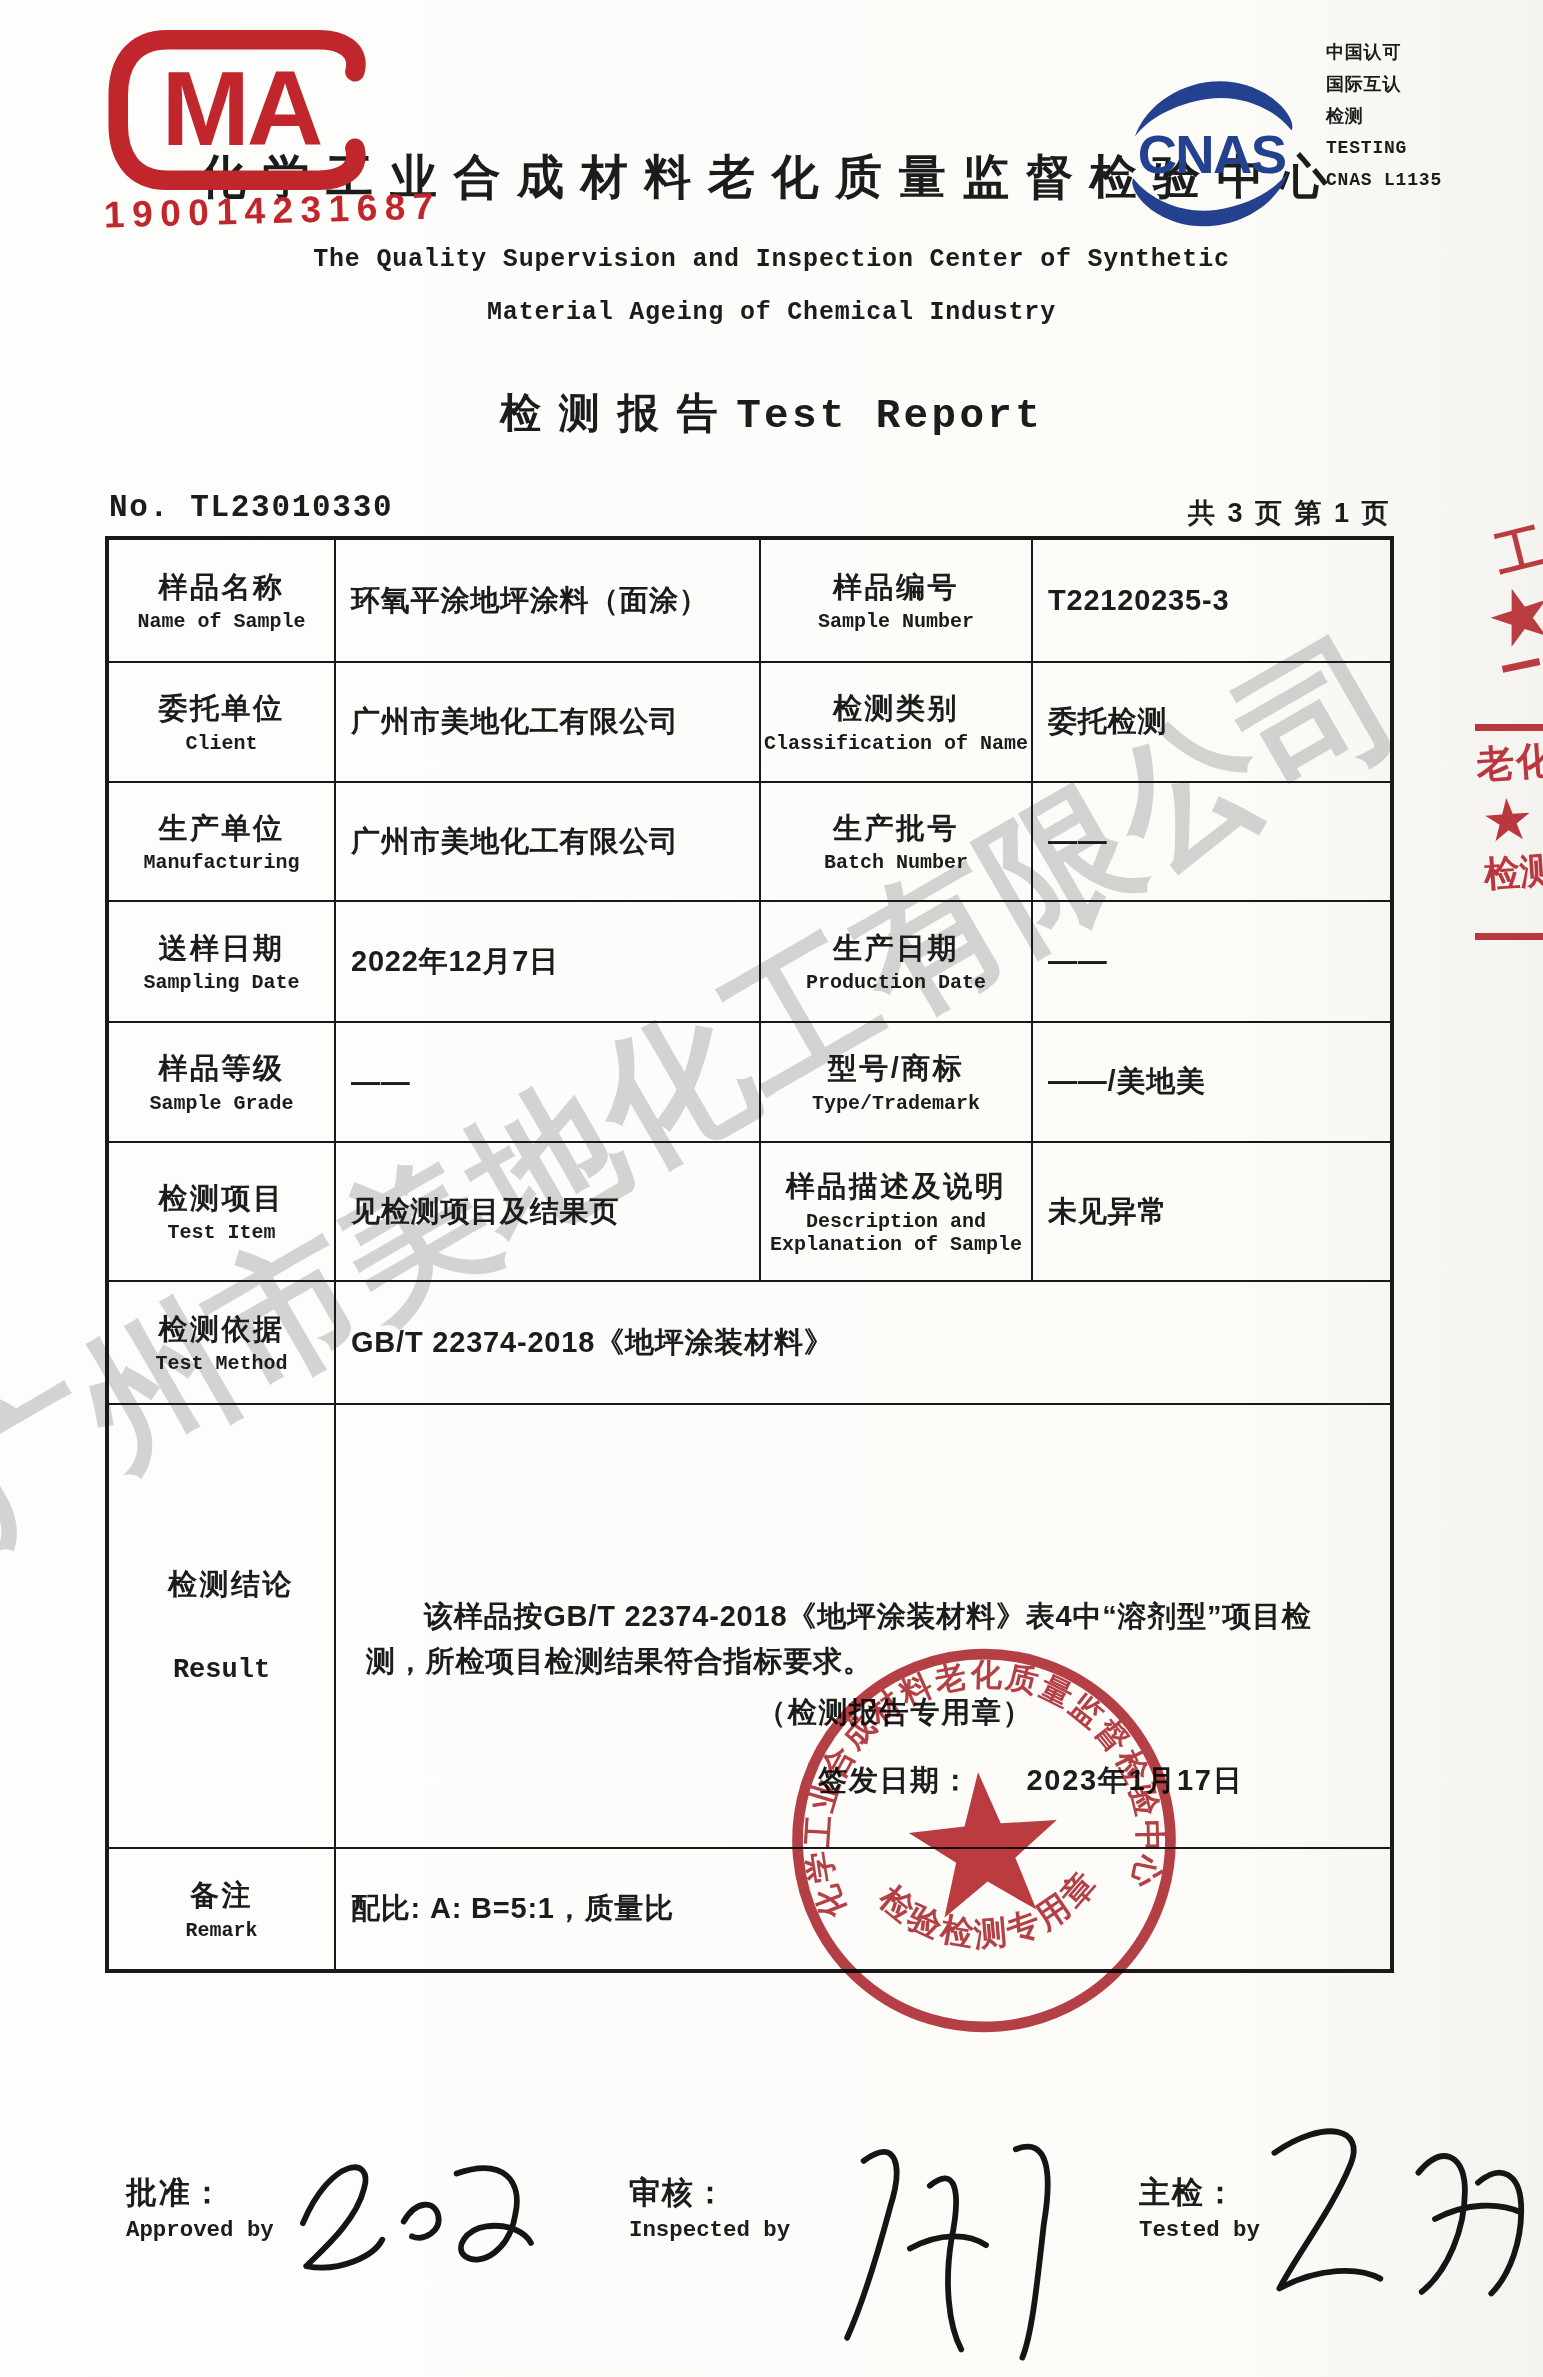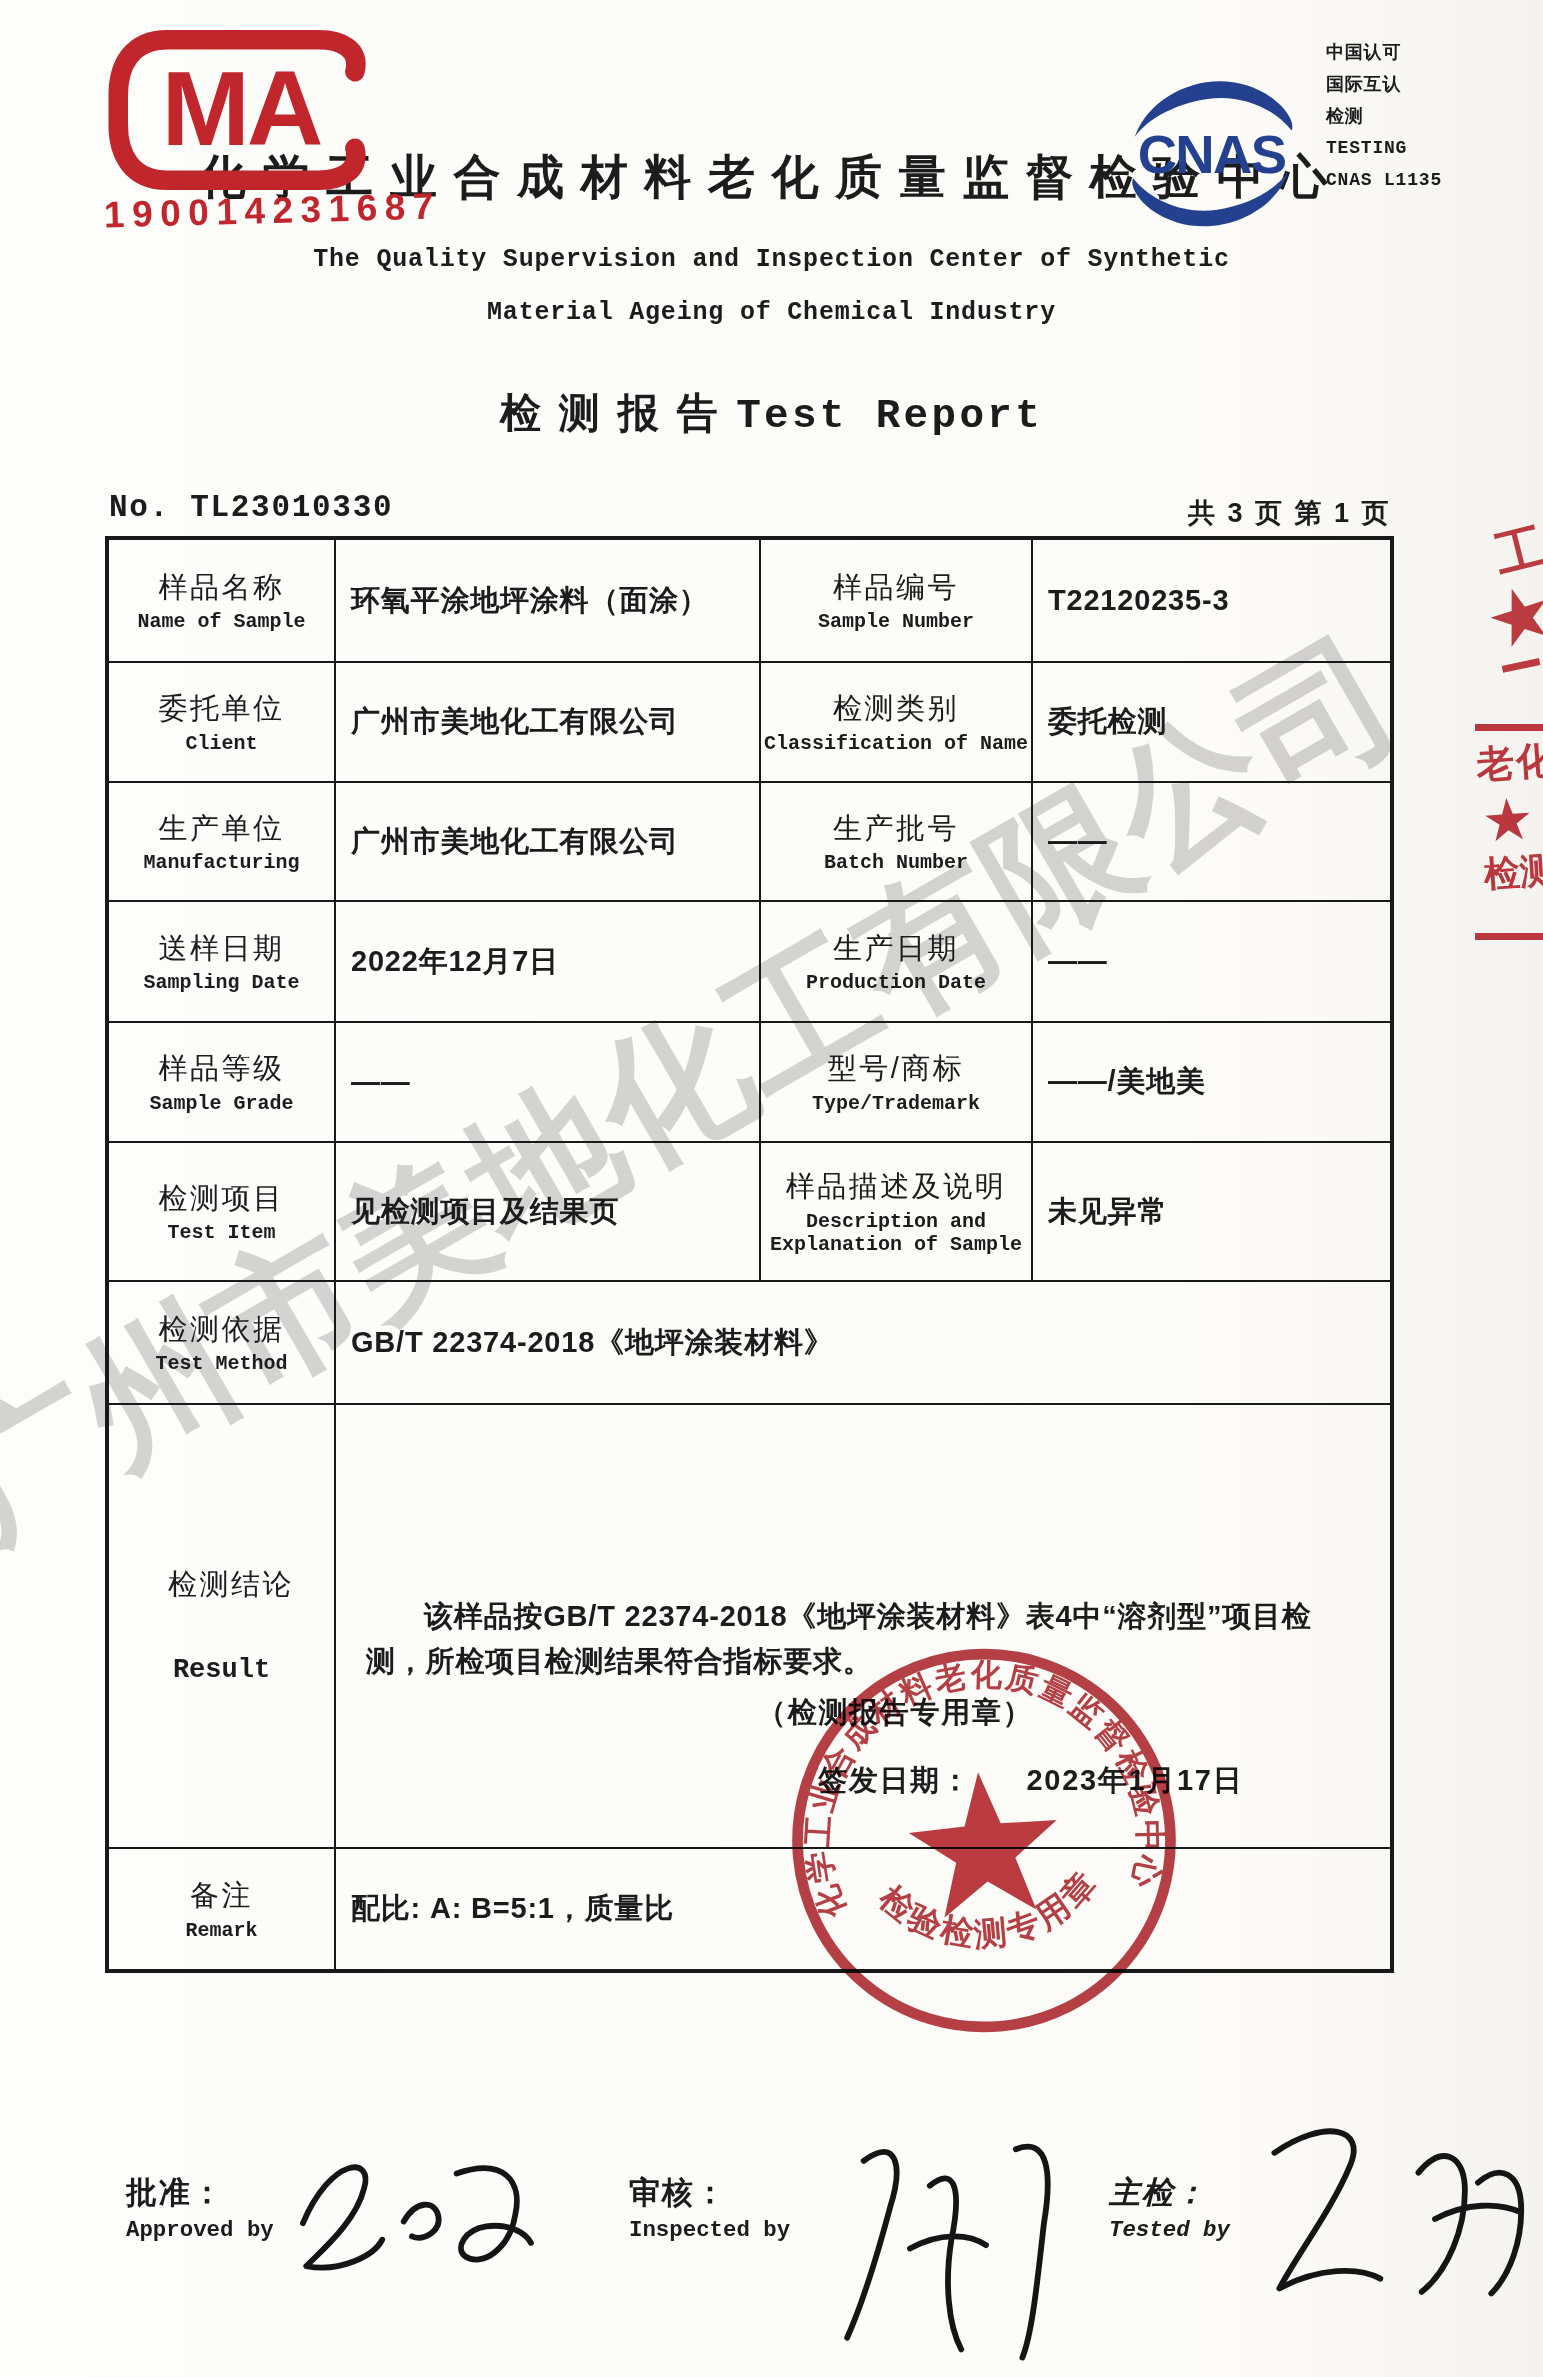--- a/index.html
+++ b/index.html
@@ -44,21 +44,21 @@
   .pagination{right:152px;top:495px;font-size:27px;font-weight:700;z-index:2;letter-spacing:2.5px;}
 
   
   table.report{
     position:absolute;left:105px;top:536px;width:1286px;z-index:2;
     border-collapse:collapse;table-layout:fixed;background:transparent;
   }
   table.report{border:4.1px solid #191919;}
   table.report td{border:2.1px solid #191919;border-top-width:2.9px;border-bottom-width:2.9px;padding:0;vertical-align:middle;}
   td.lbl{text-align:center;}
-  .lbl .cn{font-size:29px;font-weight:400;letter-spacing:2.5px;}
+  .lbl .cn{font-size:29px;font-weight:700;letter-spacing:2.5px;}
   .lbl .en{font-size:20px;font-weight:700;line-height:1.16;margin-top:2.5px;letter-spacing:0;}
   td.val{font-size:29px;font-weight:600;letter-spacing:0.8px;}
   td.val .v{padding:5px 8.3px 5px 15px;}
   td.topv{vertical-align:top;}
 
   .result-cell{position:relative;}
   .result-text{padding:25px 21.5px 0 30px;font-size:29px;font-weight:600;line-height:1.55;text-indent:2em;letter-spacing:0.8px;}
   .seal-note{position:absolute;left:421px;top:288px;font-size:29px;font-weight:600;letter-spacing:1.7px;}
   .issue-line{position:absolute;left:482px;top:356px;font-size:29px;font-weight:600;letter-spacing:1.7px;}
   .issue-line .date{margin-left:55px;}
@@ -332,21 +332,21 @@
   </div>
   <div class="abs sig" style="left:824px;top:2116px;">
     <svg width="248" height="265" viewBox="0 0 300 320">
       <path d="M48 54 C88 24 96 60 80 110 C64 170 44 232 28 268"></path>
       <path d="M128 84 C160 58 166 92 154 150 C146 200 150 252 166 282"></path>
       <path d="M104 160 C140 140 176 142 196 156"></path>
       <path d="M232 40 C272 24 276 70 266 130 C258 200 252 262 240 292"></path>
     </svg>
   </div>
 
-  <div class="abs signoff-label" style="left:1109px;top:2172px;font-style:italic;">
+  <div class="abs signoff-label" style="left:1139px;top:2172px;">
     <div class="cn">主检：</div>
     <div class="en mono">Tested by</div>
   </div>
   <div class="abs sig" style="left:1233px;top:2103px;">
     <svg width="298" height="232" viewBox="0 0 360 280">
       <path d="M50 60 C112 18 160 30 142 74 C120 128 78 182 56 224 C104 198 152 198 178 212"></path>
       <path d="M224 84 C252 50 278 62 280 100 C282 152 258 204 228 228"></path>
       <path d="M296 96 C324 72 346 86 348 122 C350 166 334 208 312 230"></path>
       <path d="M244 140 C282 120 322 120 348 132"></path>
     </svg>

